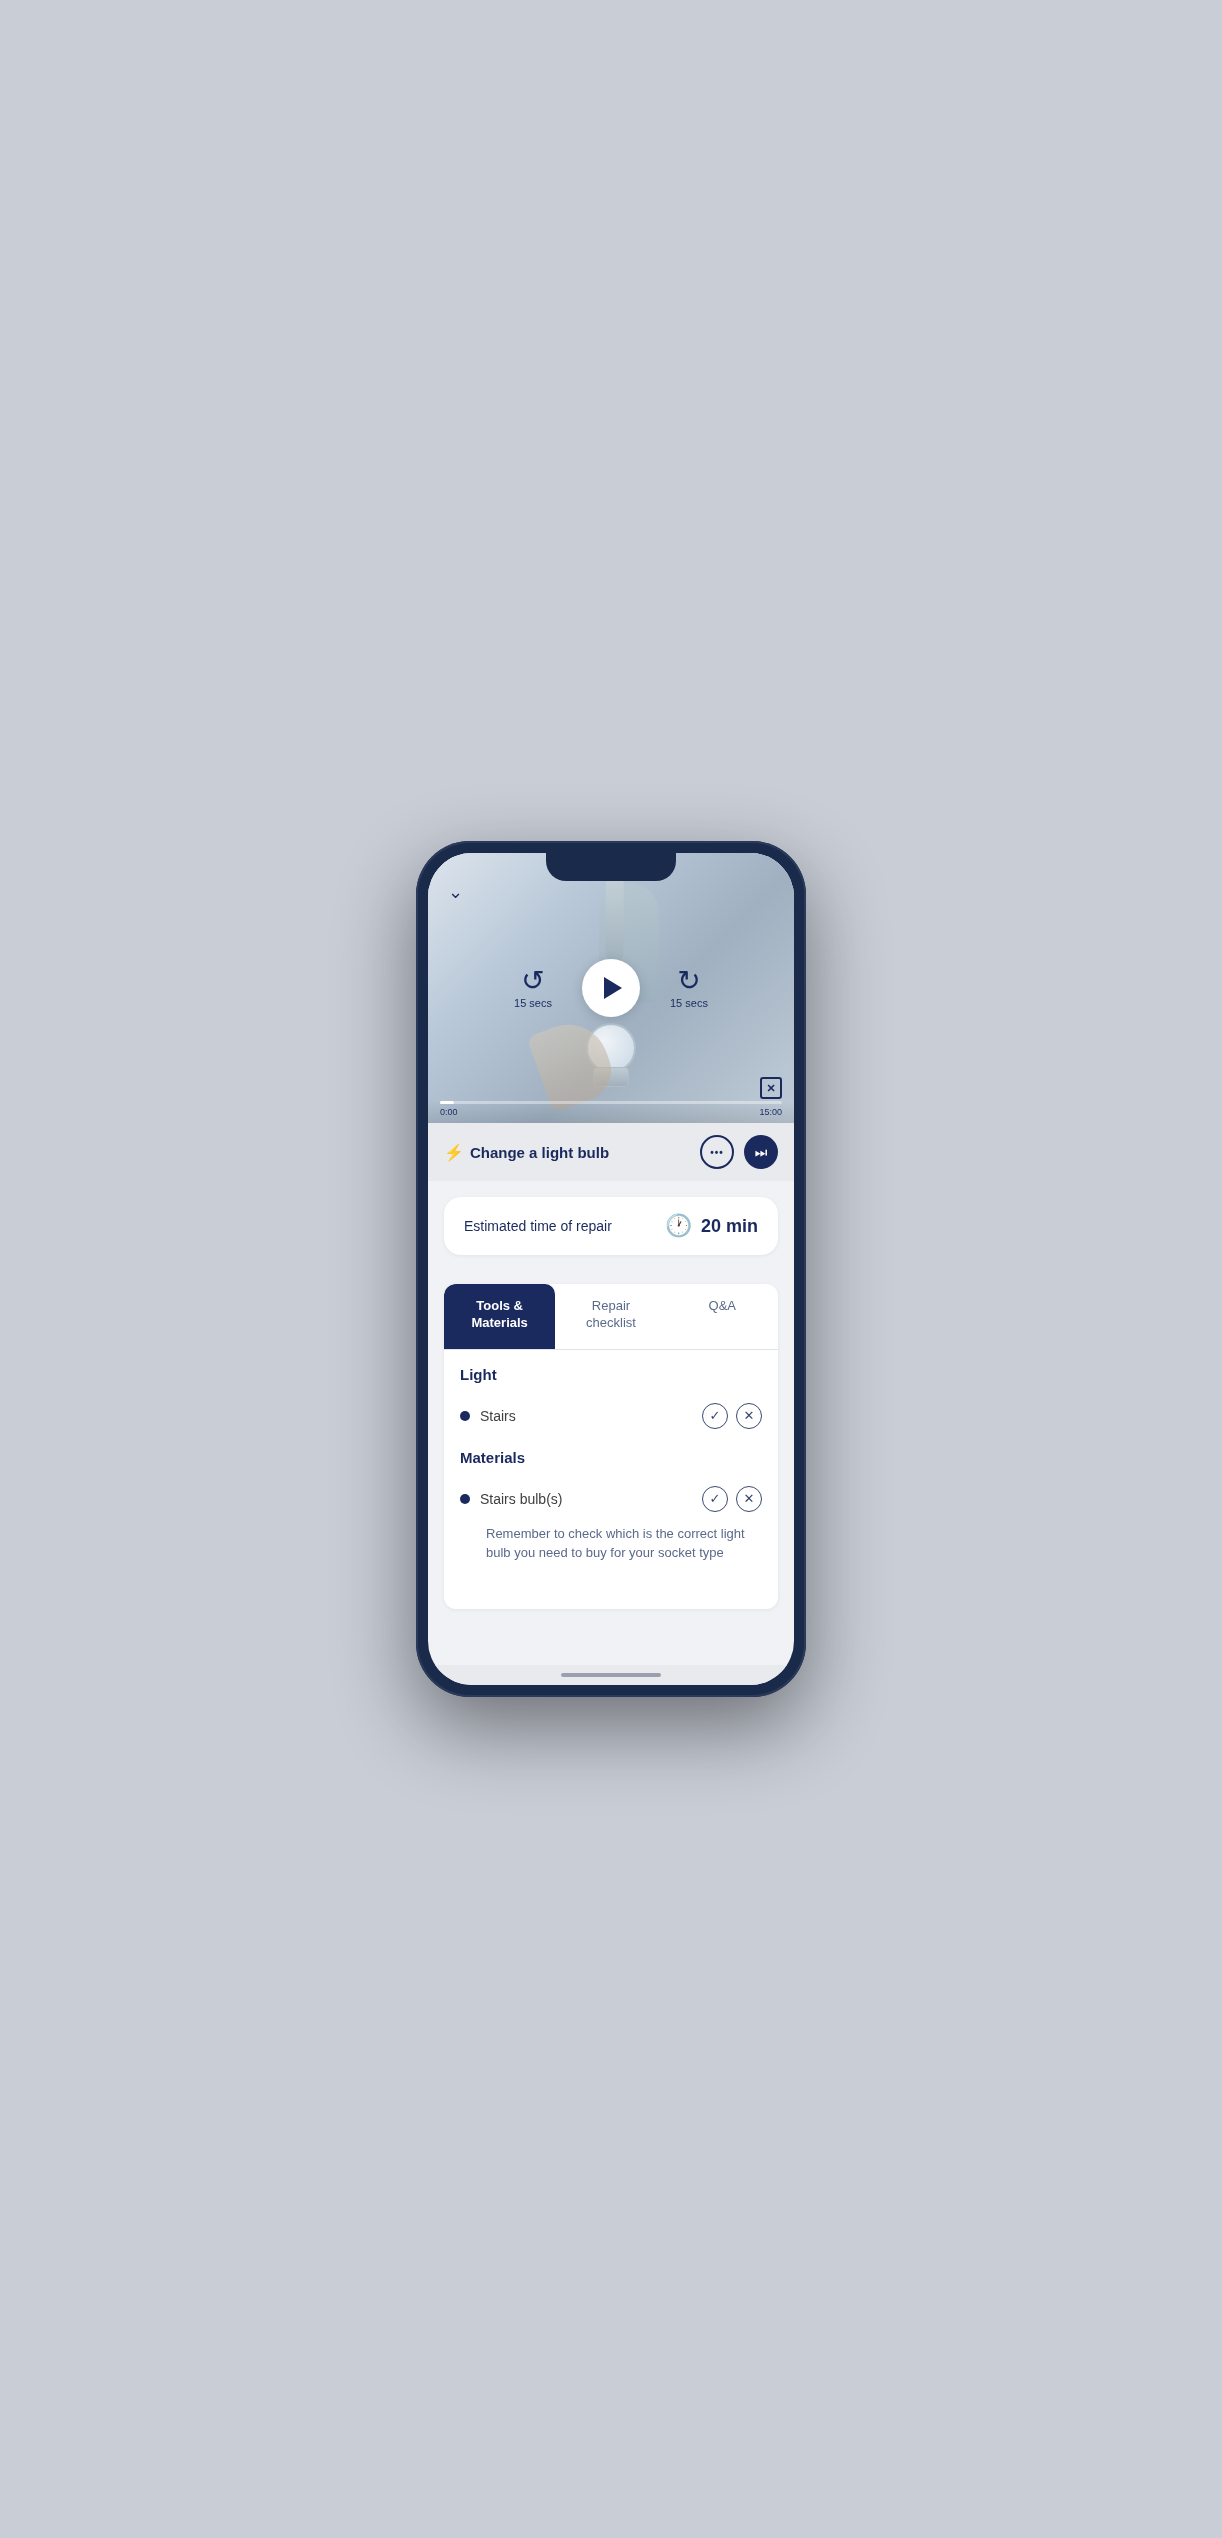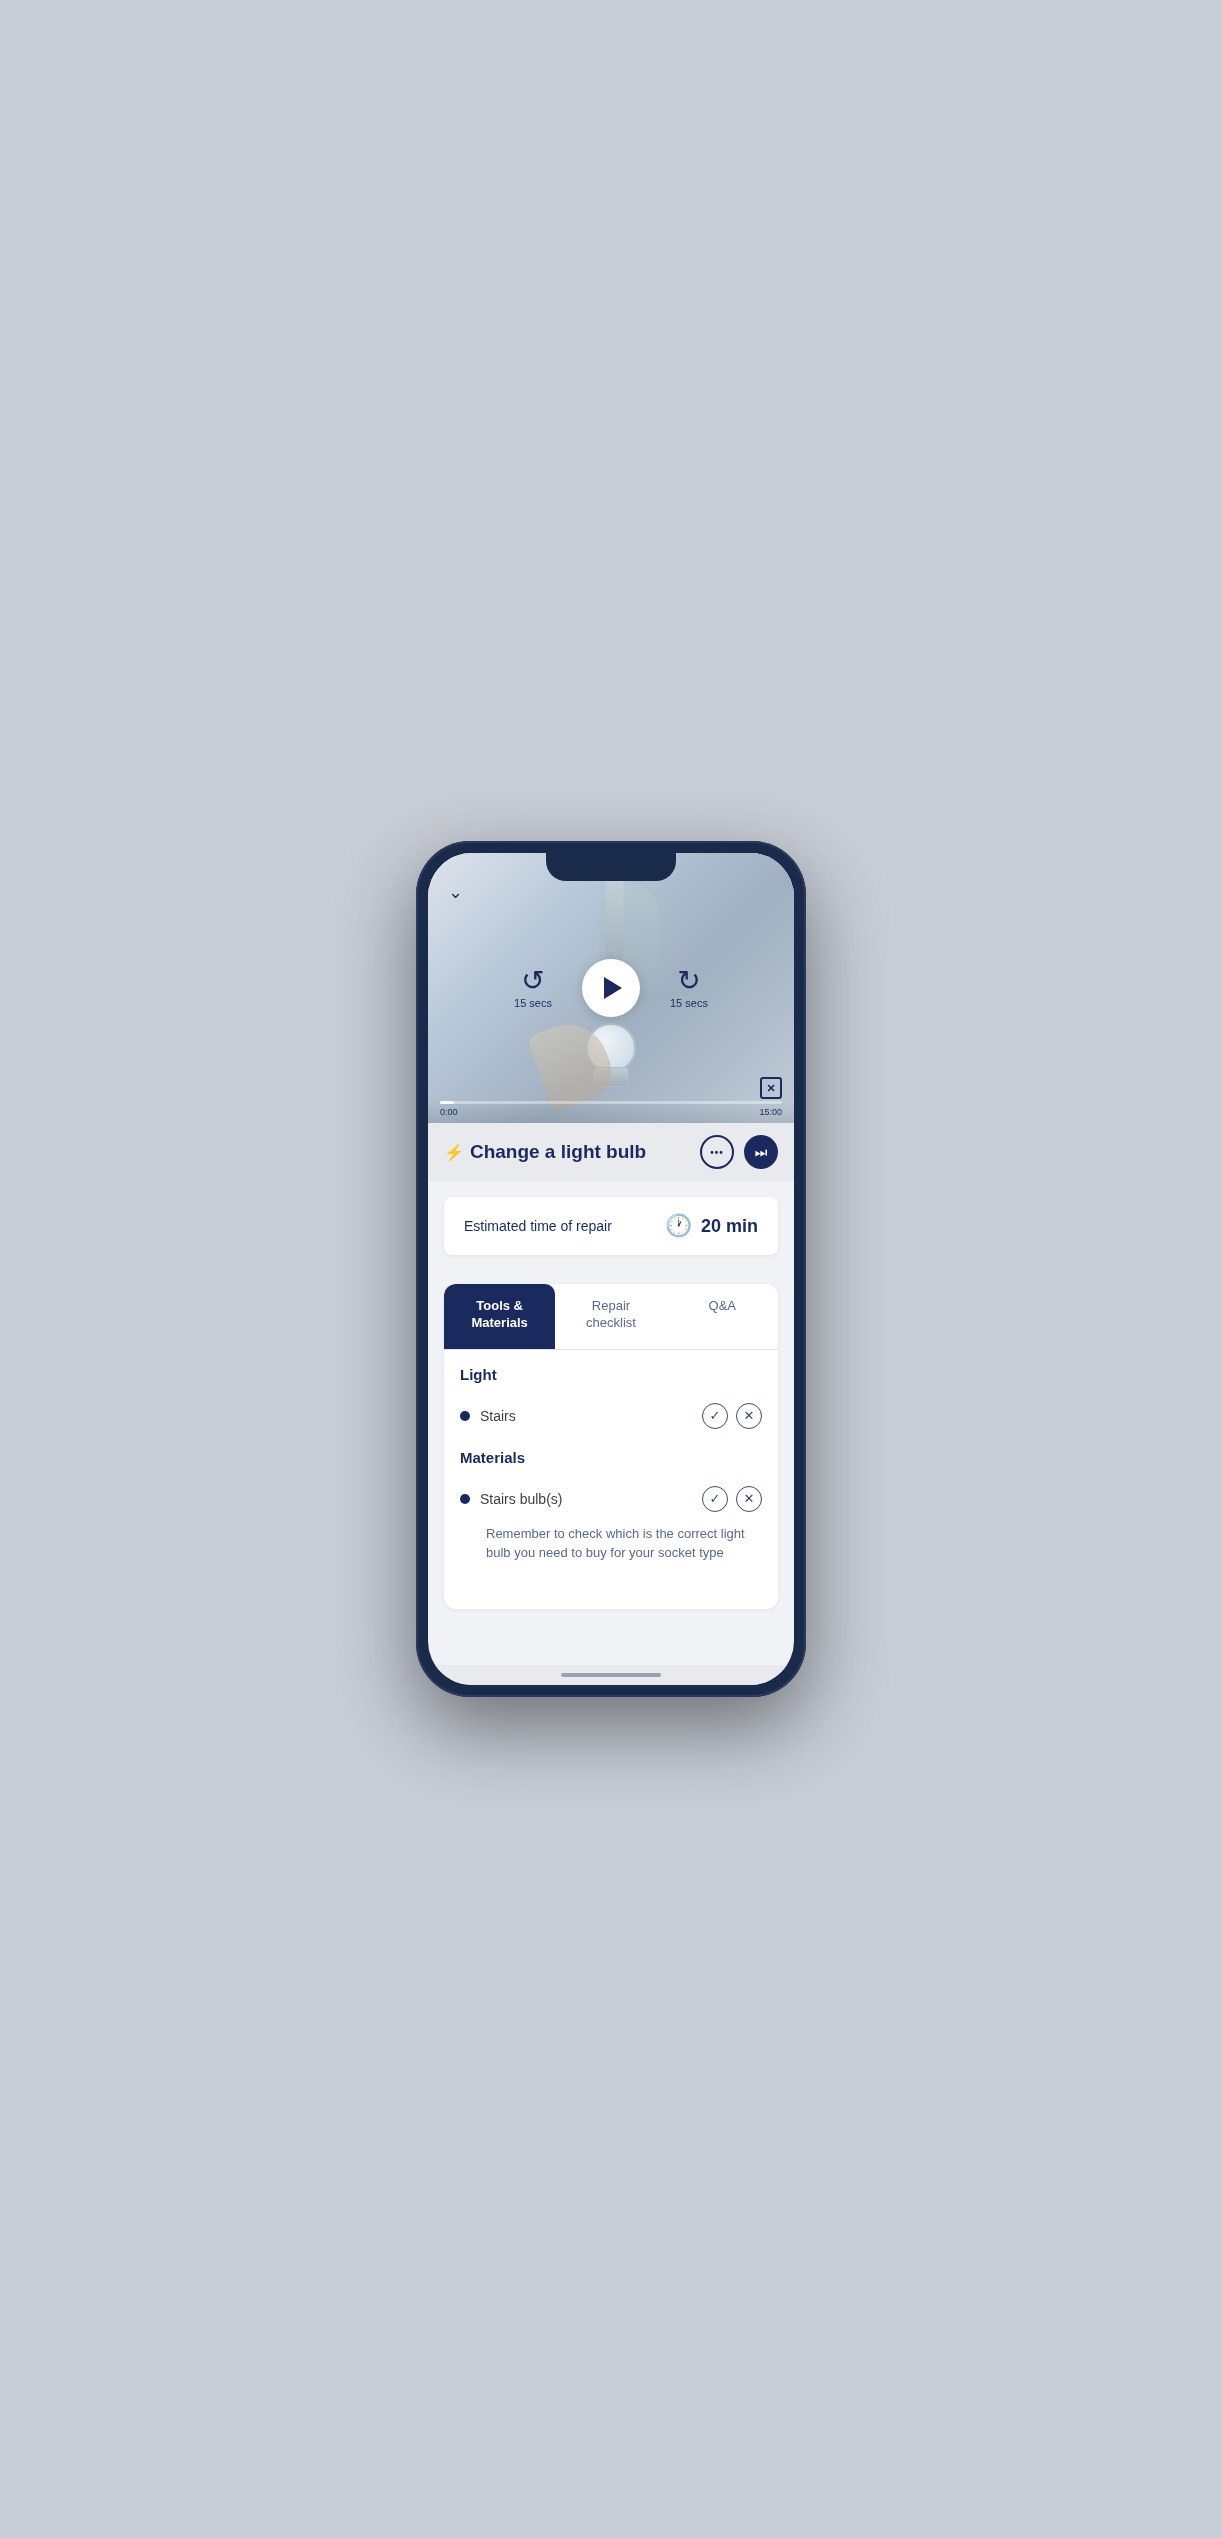--- a/index.html
+++ b/index.html
@@ -184,21 +184,21 @@
       align-items: center;
       gap: 6px;
     }
 
     .lightning-icon {
       color: #1a2a5e;
       font-size: 16px;
     }
 
     .title-text {
-      font-size: 19px;
+      font-size: 15px;
       font-weight: 600;
       color: #1a2a5e;
     }
 
     .title-actions {
       display: flex;
       align-items: center;
       gap: 10px;
     }
 
@@ -230,21 +230,21 @@
     }
 
     
     .main-content {
       padding: 16px;
     }
 
     
     .time-card {
       background: white;
-      border-radius: 8px;
+      border-radius: 17px;
       padding: 16px 20px;
       display: flex;
       align-items: center;
       justify-content: space-between;
       margin-bottom: 29px;
       box-shadow: 0 1px 4px rgba(0,0,0,0.06);
     }
 
     .time-label-text {
       font-size: 14px;

